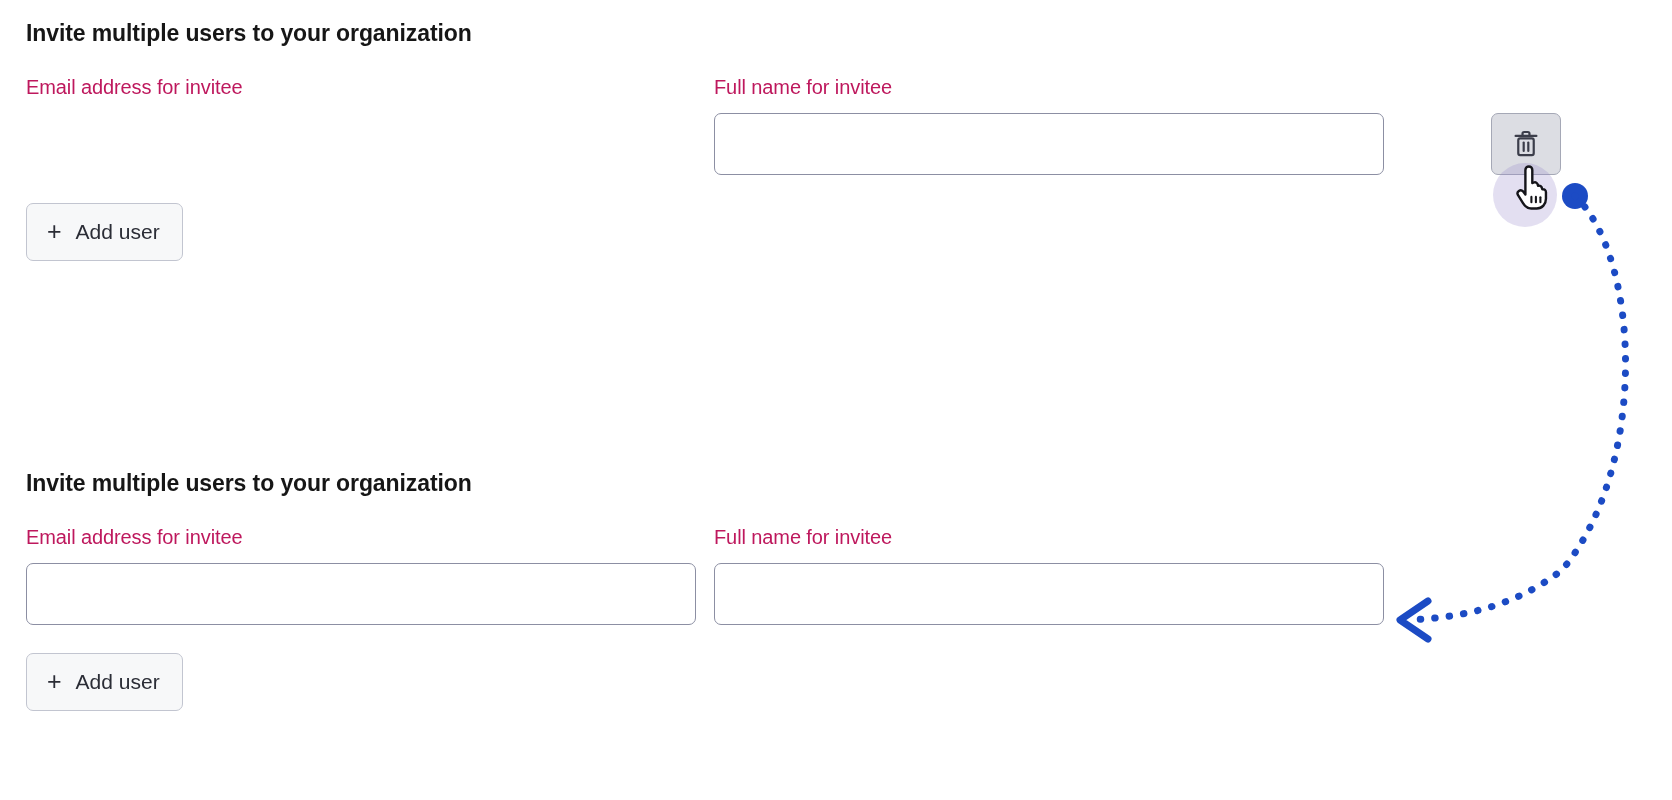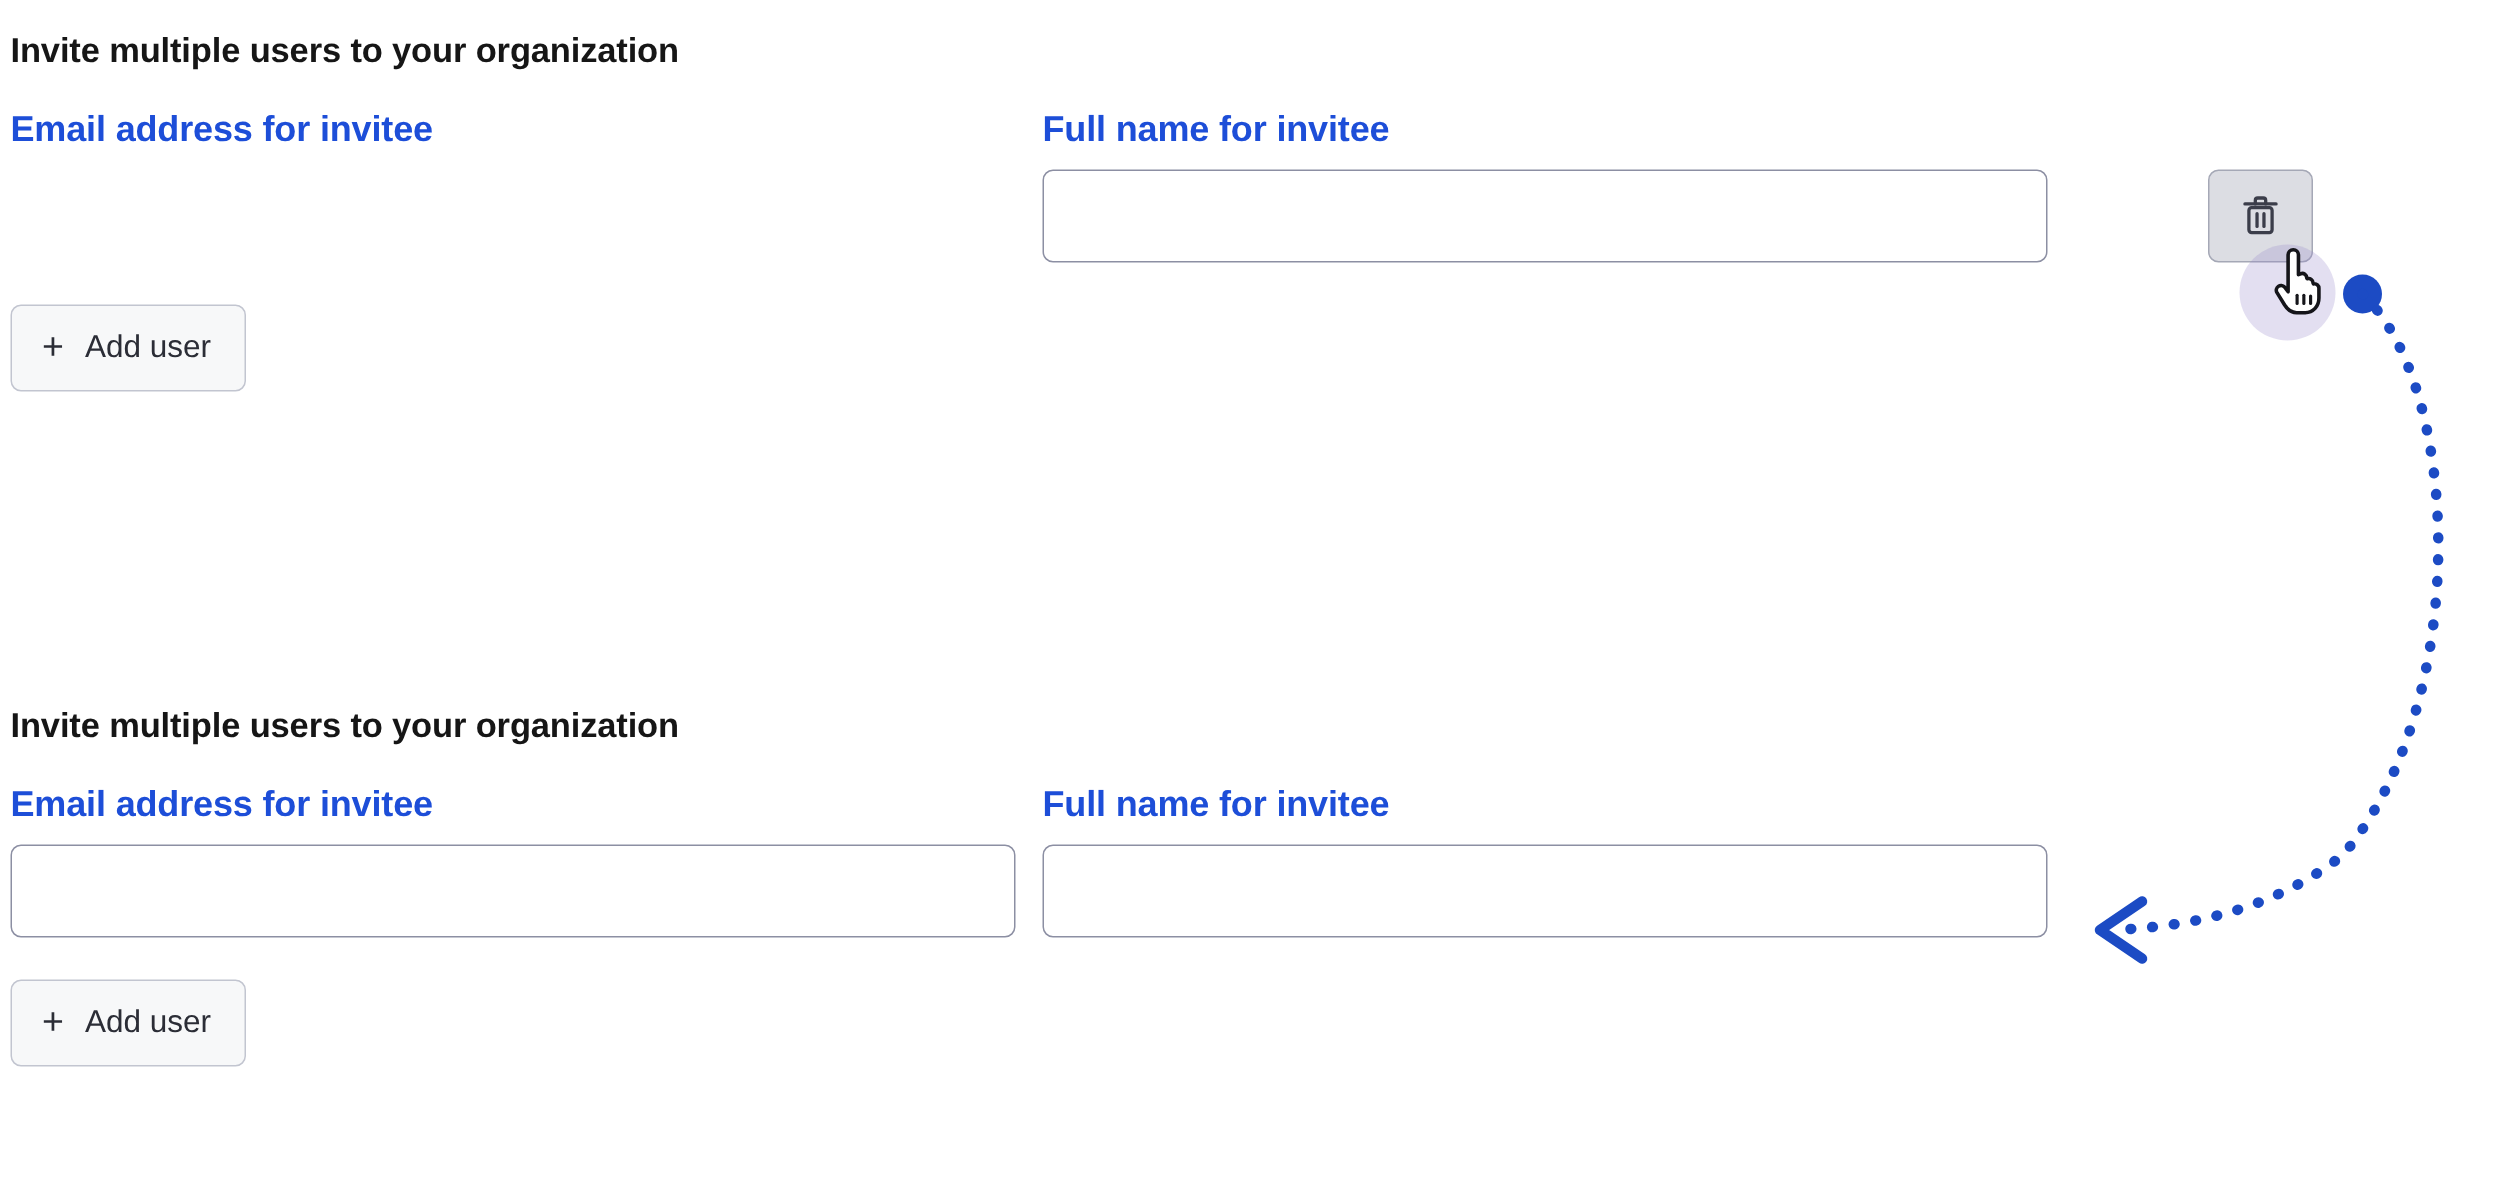--- a/index.html
+++ b/index.html
@@ -18,21 +18,21 @@
   }
 
   .page {
     position: absolute;
     inset: 0;
   }
 
   
   .section {
     position: absolute;
-    left: 7px;
+    left: 26px;
     width: 1600px;
   }
   .section-1 { top: 18px; }
   .section-2 { top: 468px; }
 
   .section-title {
     font-size: 23px;
     font-weight: bold;
     color: #161616;
     letter-spacing: -0.1px;
@@ -49,23 +49,23 @@
   }
 
   .field {
     display: flex;
     flex-direction: column;
   }
   .field-email { width: 670px; }
   .field-name  { width: 670px; }
 
   .field-label {
-    font-size: 24px;
-    font-weight: bold;
-    color: #1d4ed8;
+    font-size: 20px;
+    font-weight: normal;
+    color: #be185d;
     letter-spacing: -0.1px;
     line-height: 26px;
     margin: 0 0 13px 0;
     white-space: nowrap;
   }
 
   .text-input {
     box-sizing: border-box;
     width: 100%;
     height: 62px;

